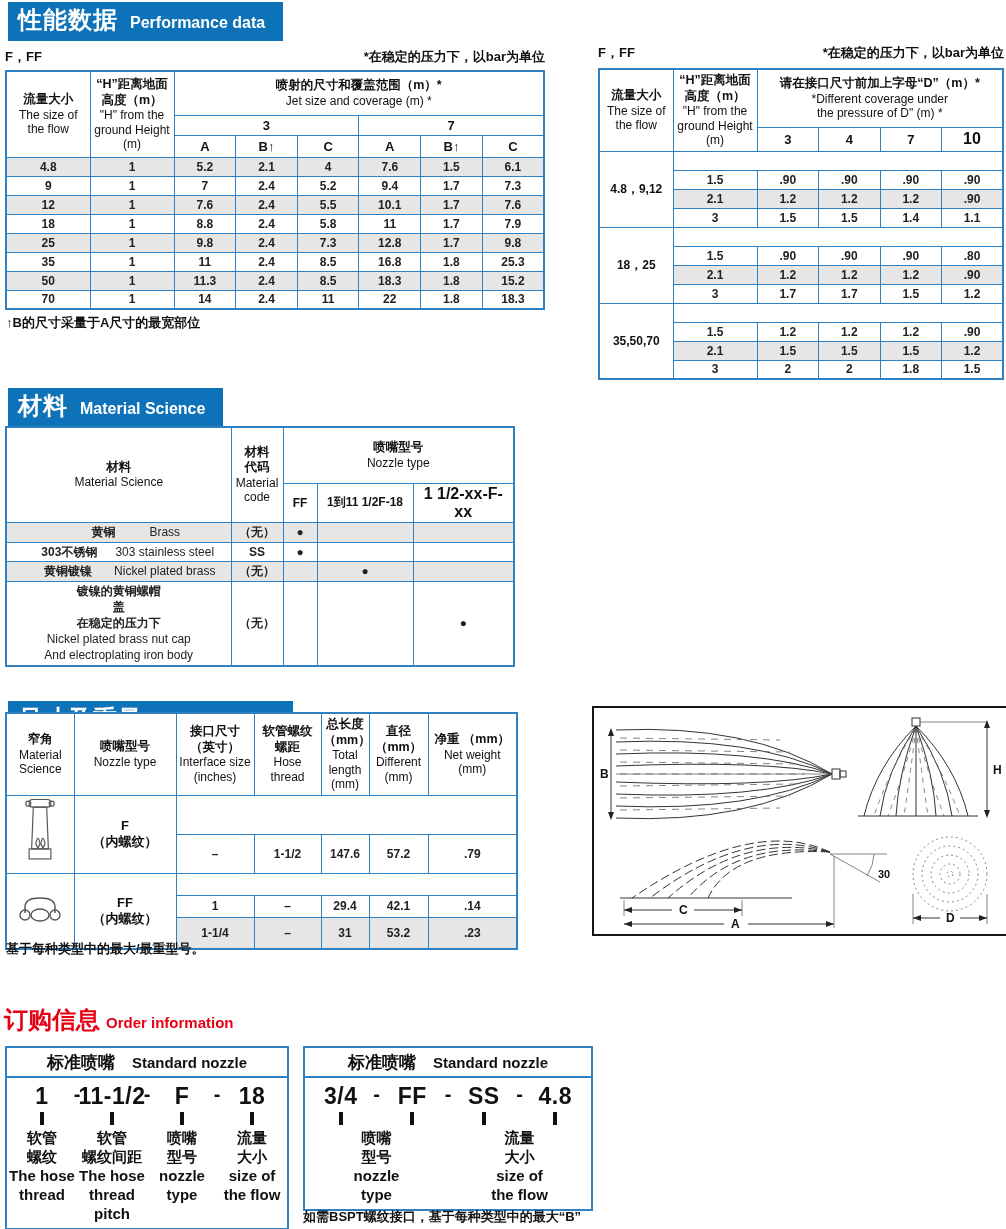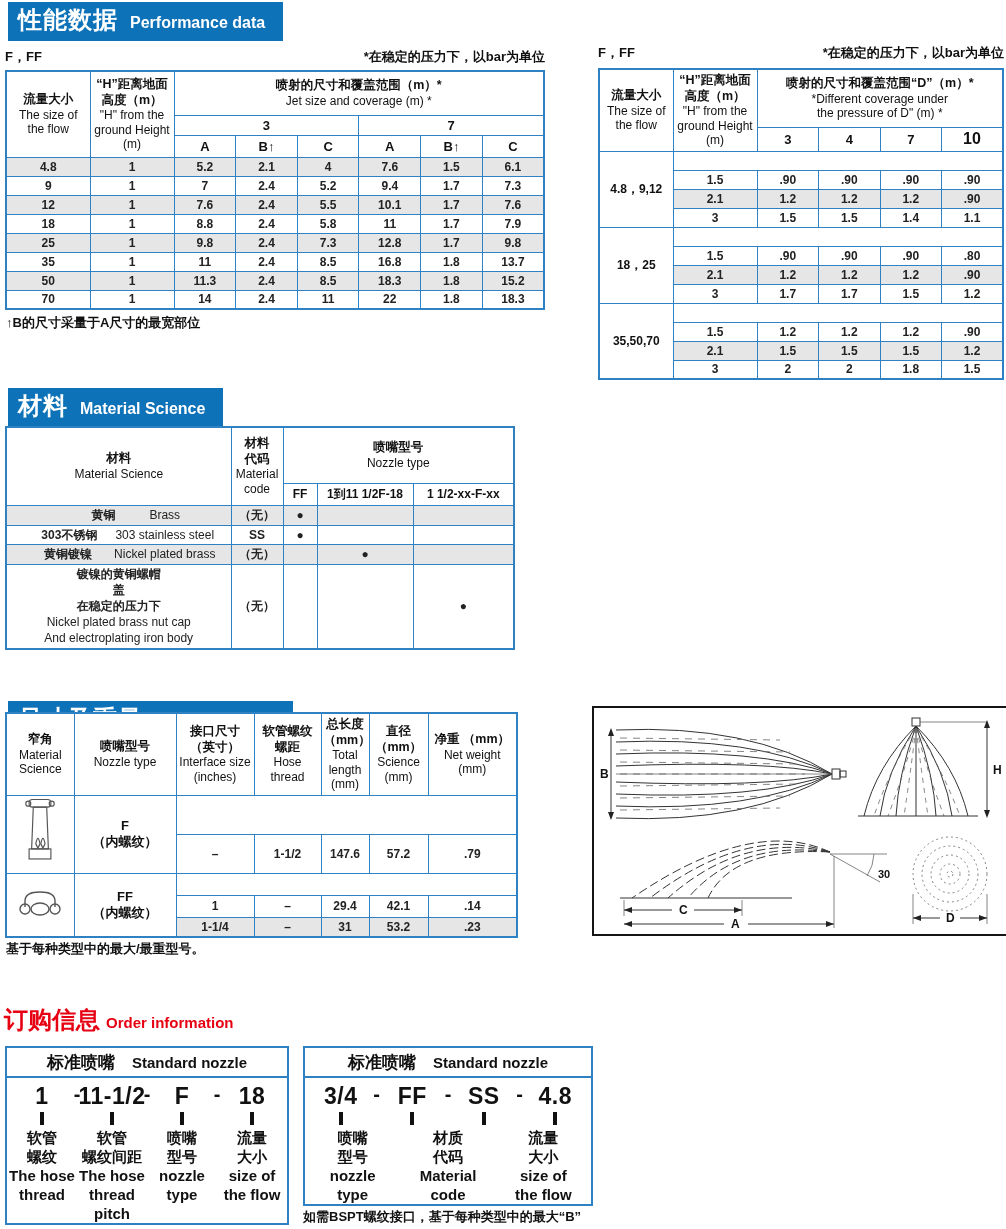--- a/index.html
+++ b/index.html
@@ -49,21 +49,21 @@
   .obhead{display:flex;justify-content:center;gap:17px;align-items:baseline;
           border-bottom:2px solid #2e82c3;padding:3px 0 2px;}
   .obhead .hzh{font-size:17px;font-weight:700;}
   .obhead .hen{font-size:15px;font-weight:700;}
   .codes{display:flex;position:relative;padding-top:5px;}
   .codes .code{flex:1;text-align:center;font-size:23px;font-weight:700;letter-spacing:0.5px;}
   .codes .dash{position:absolute;top:5px;font-size:20px;font-weight:700;transform:translateX(-50%);}
   .bars{display:flex;margin-top:2px;}
   .bars .barcol{flex:1;display:flex;justify-content:center;}
   .bar{width:4px;height:13px;background:#111;}
-  .labels{display:flex;margin-top:3px;}
+  .labels{display:flex;margin-top:3px;padding-bottom:5px;}
   .lcol{flex:1;text-align:center;font-weight:700;}
   .lcol i{display:block;font-style:normal;font-size:15px;line-height:19px;}
   .nozzle-icon{stroke:#555;fill:none;stroke-width:1.4;}
 </style>
 </head>
 <body>
 
 <div class="banner" style="left:8px;top:2px;">
   <span class="bzh">性能数据</span><span class="ben">Performance data</span>
 </div>
@@ -164,21 +164,21 @@
         <td>9.8</td>
       </tr>
     <tr>
         <td>35</td>
         <td>1</td>
         <td>11</td>
         <td>2.4</td>
         <td>8.5</td>
         <td>16.8</td>
         <td>1.8</td>
-        <td>13.7</td>
+        <td>25.3</td>
       </tr>
     <tr class="sh">
         <td>50</td>
         <td>1</td>
         <td>11.3</td>
         <td>2.4</td>
         <td>8.5</td>
         <td>18.3</td>
         <td>1.8</td>
         <td>15.2</td>
@@ -215,21 +215,21 @@
     <tr style="height:58px;">
       <th rowspan="2">
           <span class="zh">流量大小</span>
           <span class="en">The size of the flow</span>
         </th>
       <th rowspan="2">
           <span class="zh">“H”距离地面 高度（m）</span>
           <span class="en">"H" from the ground Height (m)</span>
         </th>
       <th colspan="4">
-          <span class="zh">喷射的尺寸和覆盖范围“D”（m）*</span>
+          <span class="zh">请在接口尺寸前加上字母“D”（m）*</span>
           <span class="en">*Different coverage under</span>
           <span class="en">the pressure of D" (m) *</span>
         </th>
     </tr>
     <tr style="height:24px;">
       <th style="font-size:13px;">3</th>
       <th style="font-size:13px;">4</th>
       <th style="font-size:13px;">7</th>
       <th style="font-size:16px;">10</th>
     </tr>
@@ -335,21 +335,21 @@
           <span class="en">code</span>
         </th>
       <th colspan="3">
           <span class="zh">喷嘴型号</span>
           <span class="en">Nozzle type</span>
         </th>
     </tr>
     <tr style="height:22px;">
       <th style="font-size:12px;">FF</th>
       <th style="font-size:12px;">1到11 1/2F-18</th>
-      <th style="font-size:12px;">1 1/2-xx-F-xx</th>
+      <th style="font-size:16px;">1 1/2-xx-F-xx</th>
     </tr>
   </thead>
   <tbody>
     <tr class="sh">
       <td class="mat"><span class="mzh"><i>黄铜</i></span><span class="men"><i>Brass</i></span></td>
       <td>（无）</td>
       <td class="dot">●</td>
         <td class="dot"></td>
         <td class="dot"></td>
     </tr>
@@ -408,21 +408,21 @@
       <th>
           <span class="zh">软管螺纹 螺距</span>
           <span class="en">Hose thread</span>
         </th>
       <th>
           <span class="zh">总长度 （mm）</span>
           <span class="en">Total length (mm)</span>
         </th>
       <th>
           <span class="zh">直径 （mm）</span>
-          <span class="en">Science (mm)</span>
+          <span class="en">Different (mm)</span>
         </th>
       <th>
           <span class="zh">净重 （mm）</span>
           <span class="en">Net weight (mm)</span>
         </th>
     </tr>
   </thead>
   <tbody>
     <tr style="height:36px;">
       <th rowspan="2" style="background:#fff;">
@@ -462,21 +462,21 @@
           <span class="zh">（内螺纹）</span>
         </th>
     </tr>
     <tr style="height:22px;">
         <td>1</td>
         <td>–</td>
         <td>29.4</td>
         <td>42.1</td>
         <td>.14</td>
       </tr>
-    <tr class="shc" style="height:20px;">
+    <tr class="shc" style="height:32px;">
         <td>1-1/4</td>
         <td>–</td>
         <td>31</td>
         <td>53.2</td>
         <td>.23</td>
       </tr>
   </tbody>
 </table>
 <div class="note" style="left:6px;top:940px;">基于每种类型中的最大/最重型号。</div>
 
@@ -665,26 +665,20 @@
       </div>
   </div>
   <div class="labels">
     <div class="lcol">
         <i>喷嘴</i>
         <i>型号</i>
         <i>nozzle</i>
         <i>type</i>
       </div>
     <div class="lcol">
-        <i>材质</i>
-        <i>代码</i>
-        <i>Material</i>
-        <i>code</i>
-      </div>
-    <div class="lcol">
         <i>流量</i>
         <i>大小</i>
         <i>size of</i>
         <i>the flow</i>
       </div>
   </div>
 </div>
 
 <div class="note" style="left:303px;top:1208px;">如需BSPT螺纹接口，基于每种类型中的最大“B”</div>
 

